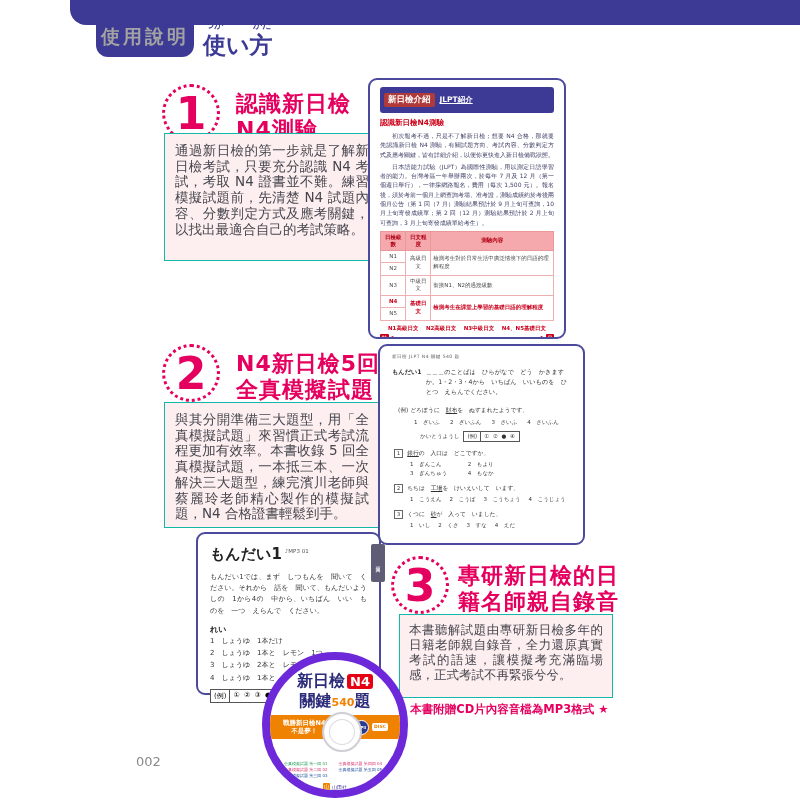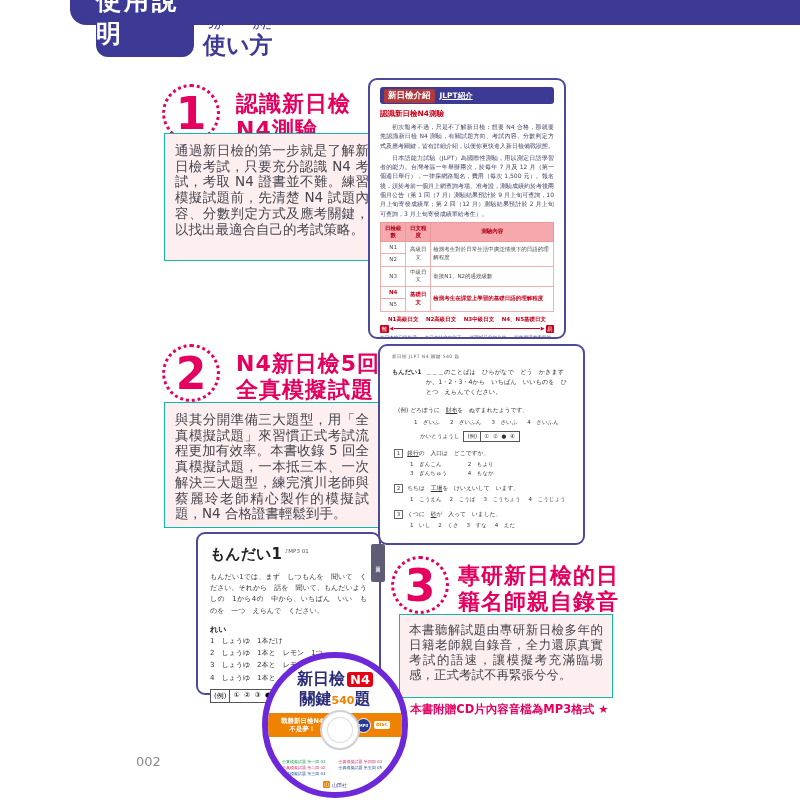--- a/index.html
+++ b/index.html
@@ -4,21 +4,21 @@
 <style>
   html,body{margin:0;padding:0;background:#fff;}
   .page{position:relative;width:800px;height:800px;background:#fff;overflow:hidden;
         font-family:"DejaVu Sans",sans-serif;}
 
   
   .topband{position:absolute;left:70px;top:0;width:730px;height:25px;background:#3c3a94;
            border-bottom-left-radius:16px;}
   .title-tab{position:absolute;left:96px;top:0;width:98px;height:57px;background:#3c3a94;
              border-bottom-left-radius:12px;border-bottom-right-radius:12px;
-             color:#ffffff;font-weight:bold;font-size:25px;letter-spacing:3px;
+             color:#a3a3a3;font-weight:bold;font-size:19px;letter-spacing:3px;
              display:flex;align-items:flex-end;justify-content:center;
              padding-bottom:7px;box-sizing:border-box;}
   .title-ja{position:absolute;left:203px;top:30px;color:#3c3a94;font-weight:bold;font-size:23px;}
   .furi{position:absolute;top:-11px;font-size:9px;font-weight:bold;color:#3c3a94;text-align:center;}
   .f1{left:2px}.f2{left:50px}
 
   
   .badge{position:absolute;width:58px;height:58px;border:3px dotted #e5005f;border-radius:50%;
          color:#e5005f;display:flex;align-items:center;justify-content:center;
          font-size:44px;font-weight:bold;box-sizing:border-box;}
@@ -28,21 +28,21 @@
             padding:9px 10px;font-size:13.5px;line-height:15.7px;color:#46464e;
             text-align:justify;box-sizing:border-box;}
   .star-note{position:absolute;left:396px;top:702px;font-size:11.5px;font-weight:bold;color:#e5005f;}
   .page-num{position:absolute;left:136px;top:754px;font-size:13px;color:#8a8a8a;}
 
   
   .panel{position:absolute;background:#fff;border:2px solid #4b4a9c;border-radius:9px;
          box-sizing:border-box;overflow:hidden;}
   
   .panel1{left:368px;top:78px;width:198px;height:261px;padding:7px 10px;}
-  .p1-band{background:#3c3a94;border-radius:3px;display:flex;align-items:center;height:17px;
+  .p1-band{background:#3c3a94;border-radius:3px;display:flex;align-items:center;height:26px;
            padding:0 4px;margin-bottom:5px;}
   .p1-chip{background:#b03a3a;color:#fff;font-size:8.5px;font-weight:bold;padding:1px 4px;border-radius:2px;}
   .p1-sub{color:#fff;font-size:7.5px;font-weight:bold;margin-left:5px;text-decoration:underline;}
   .p1-title{color:#cc0016;font-size:7.5px;font-weight:bold;margin:3px 0;}
   .p1-para{font-size:6px;line-height:1.55;color:#3d3d66;text-align:justify;
            text-indent:2em;margin:0 0 3px 0;}
   .p1-table{width:100%;border-collapse:collapse;font-size:5.5px;margin:4px 0 3px;}
   .p1-table th{background:#f6a9ac;color:#b00016;border:1px solid #e89a9a;padding:2px;font-weight:bold;}
   .p1-table td{border:1px solid #eeb0b0;padding:2px;color:#4a4a4a;text-align:center;line-height:1.35;}
   .p1-table td.desc{text-align:left;}
@@ -81,21 +81,21 @@
   .p3-inst{font-size:7px;color:#333;line-height:1.6;margin-top:8px;text-align:justify;}
   .p3-rei{font-size:8px;font-weight:bold;color:#222;margin-top:7px;}
   .p3-opt{font-size:7px;color:#333;line-height:1.75;}
   .p3-ans{margin-top:5px;font-size:7px;}
   .p3-tab{position:absolute;right:-6px;top:10px;width:14px;height:38px;background:#5f5d75;
           border-radius:2px;color:#fff;font-size:5px;writing-mode:vertical-rl;
           display:flex;align-items:center;justify-content:center;letter-spacing:1px;}
 
   
   .disc{position:absolute;left:262px;top:652px;width:146px;height:146px;border-radius:50%;
-        background:#fff;border:6px solid #6d28d9;box-sizing:border-box;overflow:hidden;z-index:5;}
+        background:#fff;border:8px solid #6d28d9;box-sizing:border-box;overflow:hidden;z-index:5;}
   .disc-title{text-align:center;margin-top:11px;font-weight:bold;color:#2c2c7a;
               font-size:16px;line-height:19px;}
   .n4badge{background:#e60012;color:#fff;border-radius:3px;padding:0 3px;font-size:13px;margin-left:2px;}
   .c540{color:#ef8200;font-size:11px;}
   .disc-band{position:absolute;left:0;top:55px;width:100%;height:24px;background:#ef8200;
              display:flex;align-items:center;}
   .band-text{color:#fff;font-size:6.5px;font-weight:bold;line-height:1.3;margin-left:13px;text-align:center;}
   .band-icons{margin-left:auto;margin-right:12px;display:flex;align-items:center;gap:3px;}
   .mp3circle{width:13px;height:13px;border-radius:50%;background:#2b3a8f;border:1px solid #fff;
              color:#fff;font-size:4px;display:flex;align-items:center;justify-content:center;font-weight:bold;}

